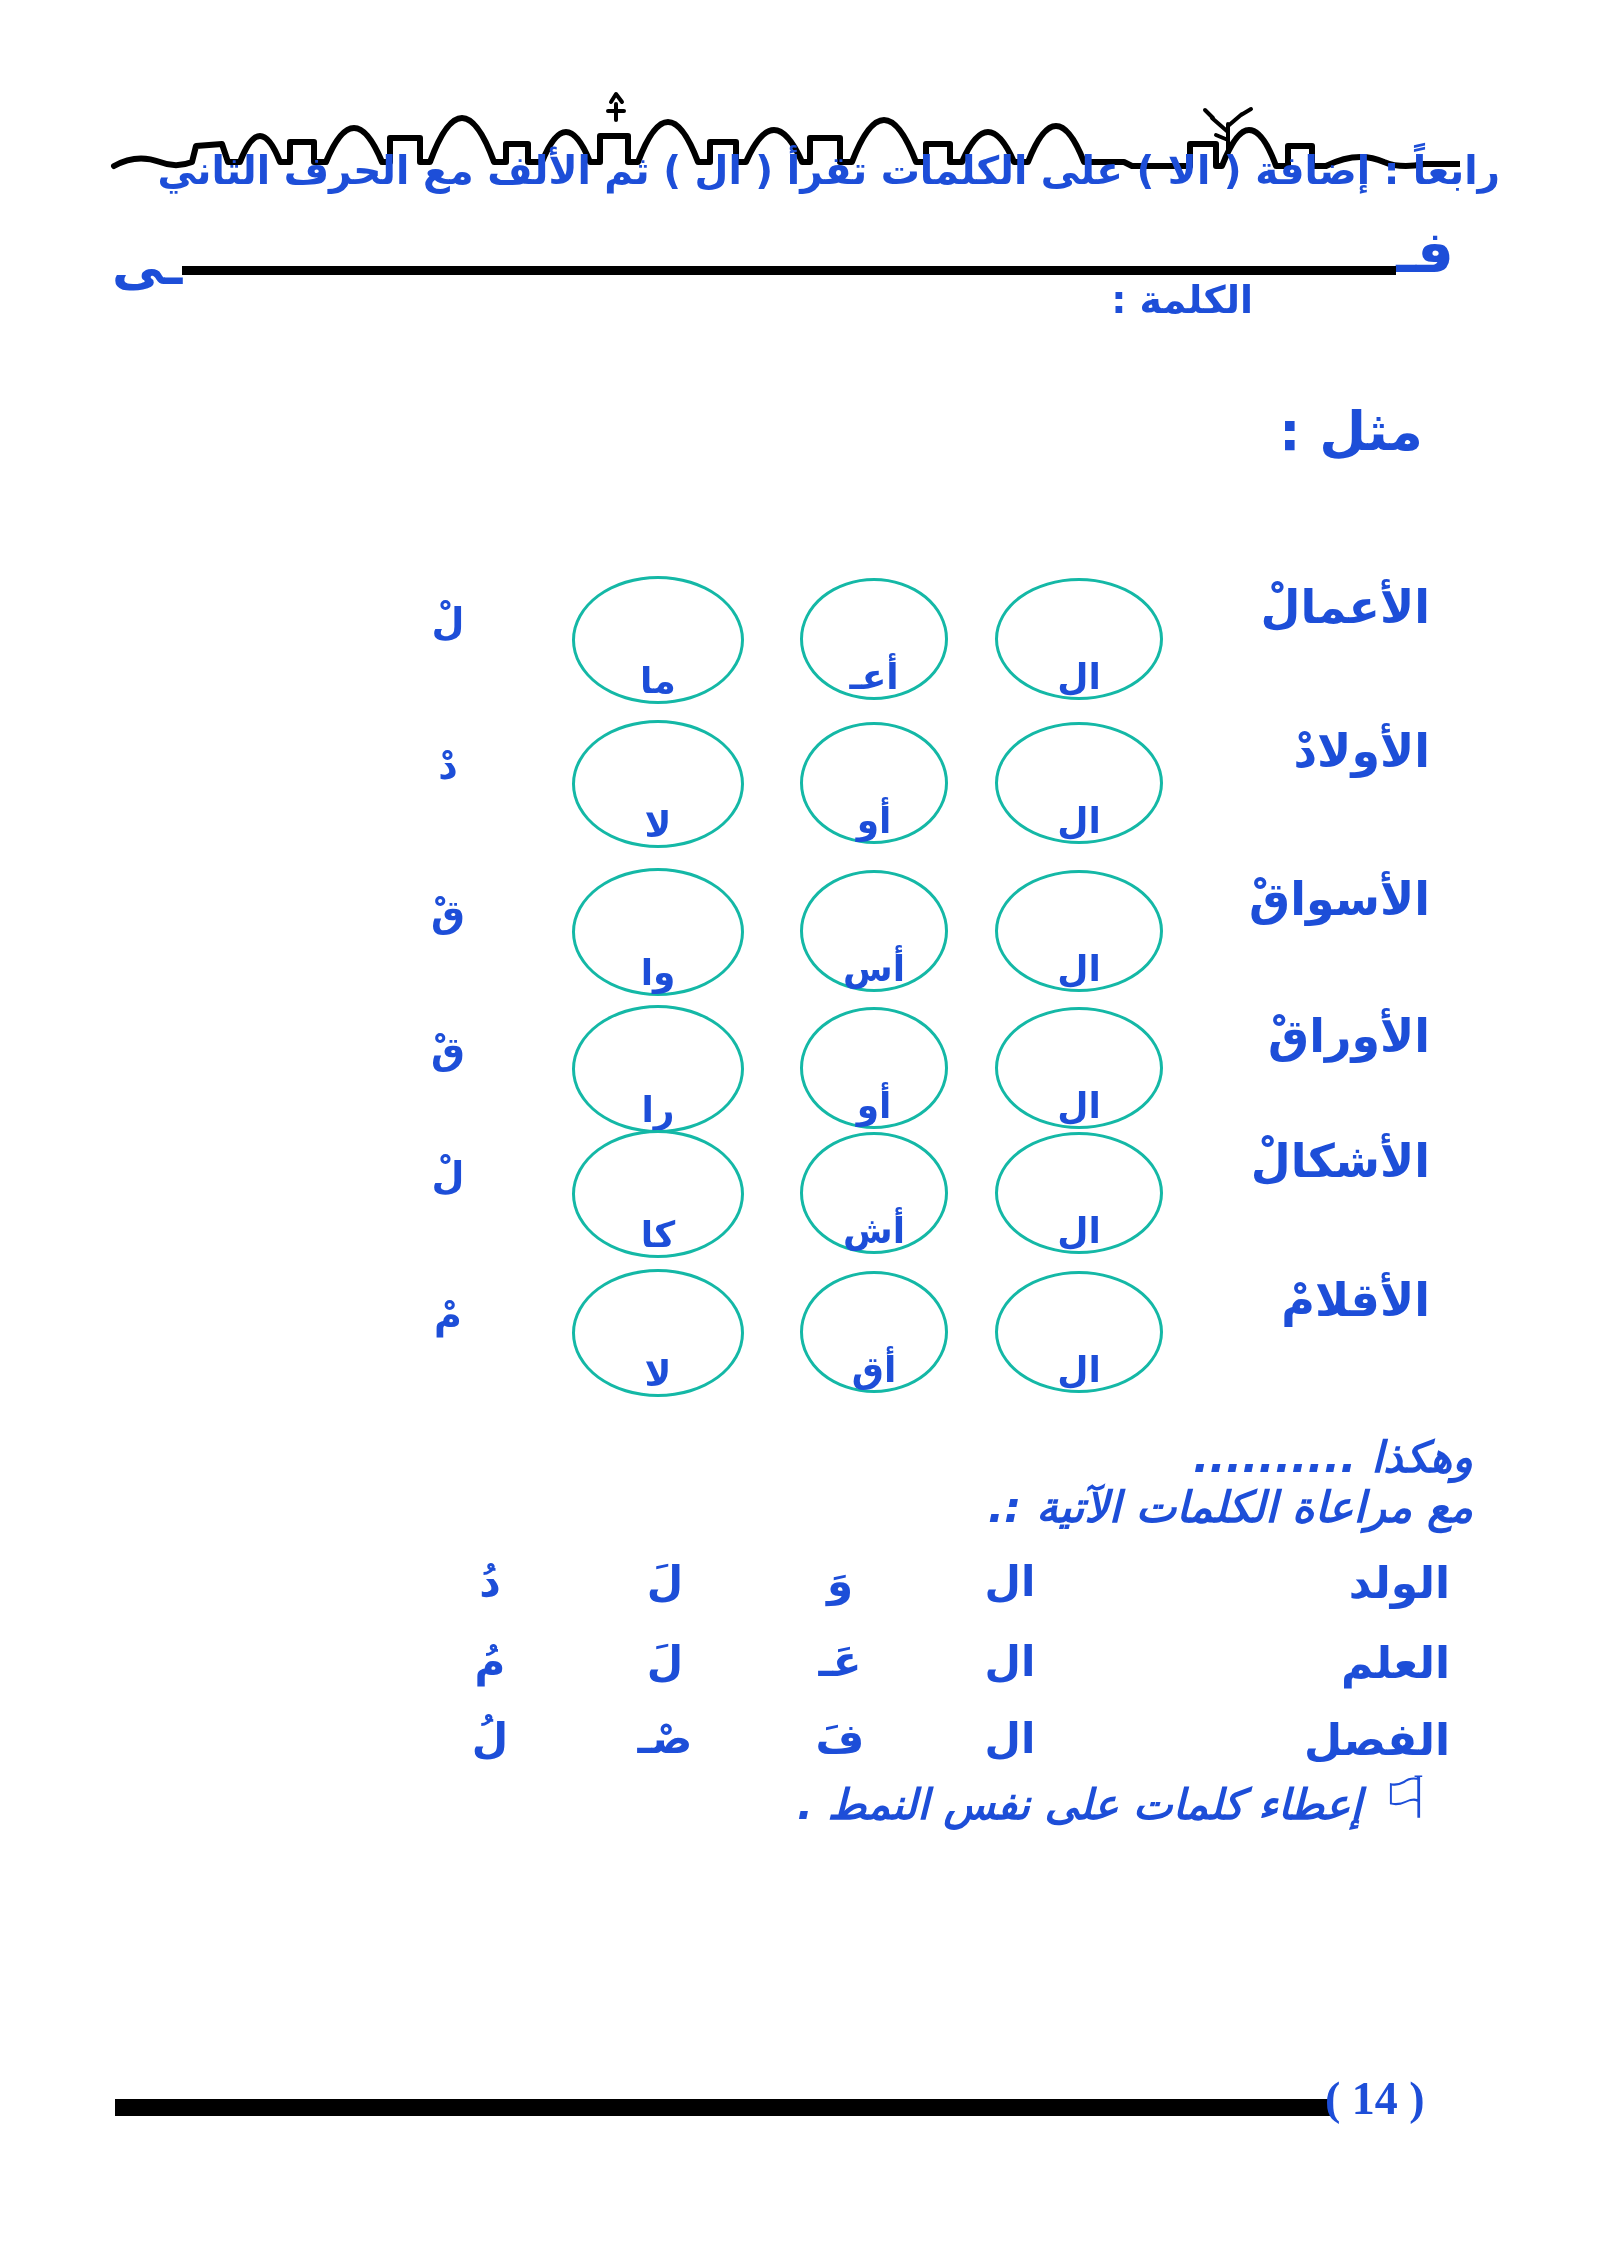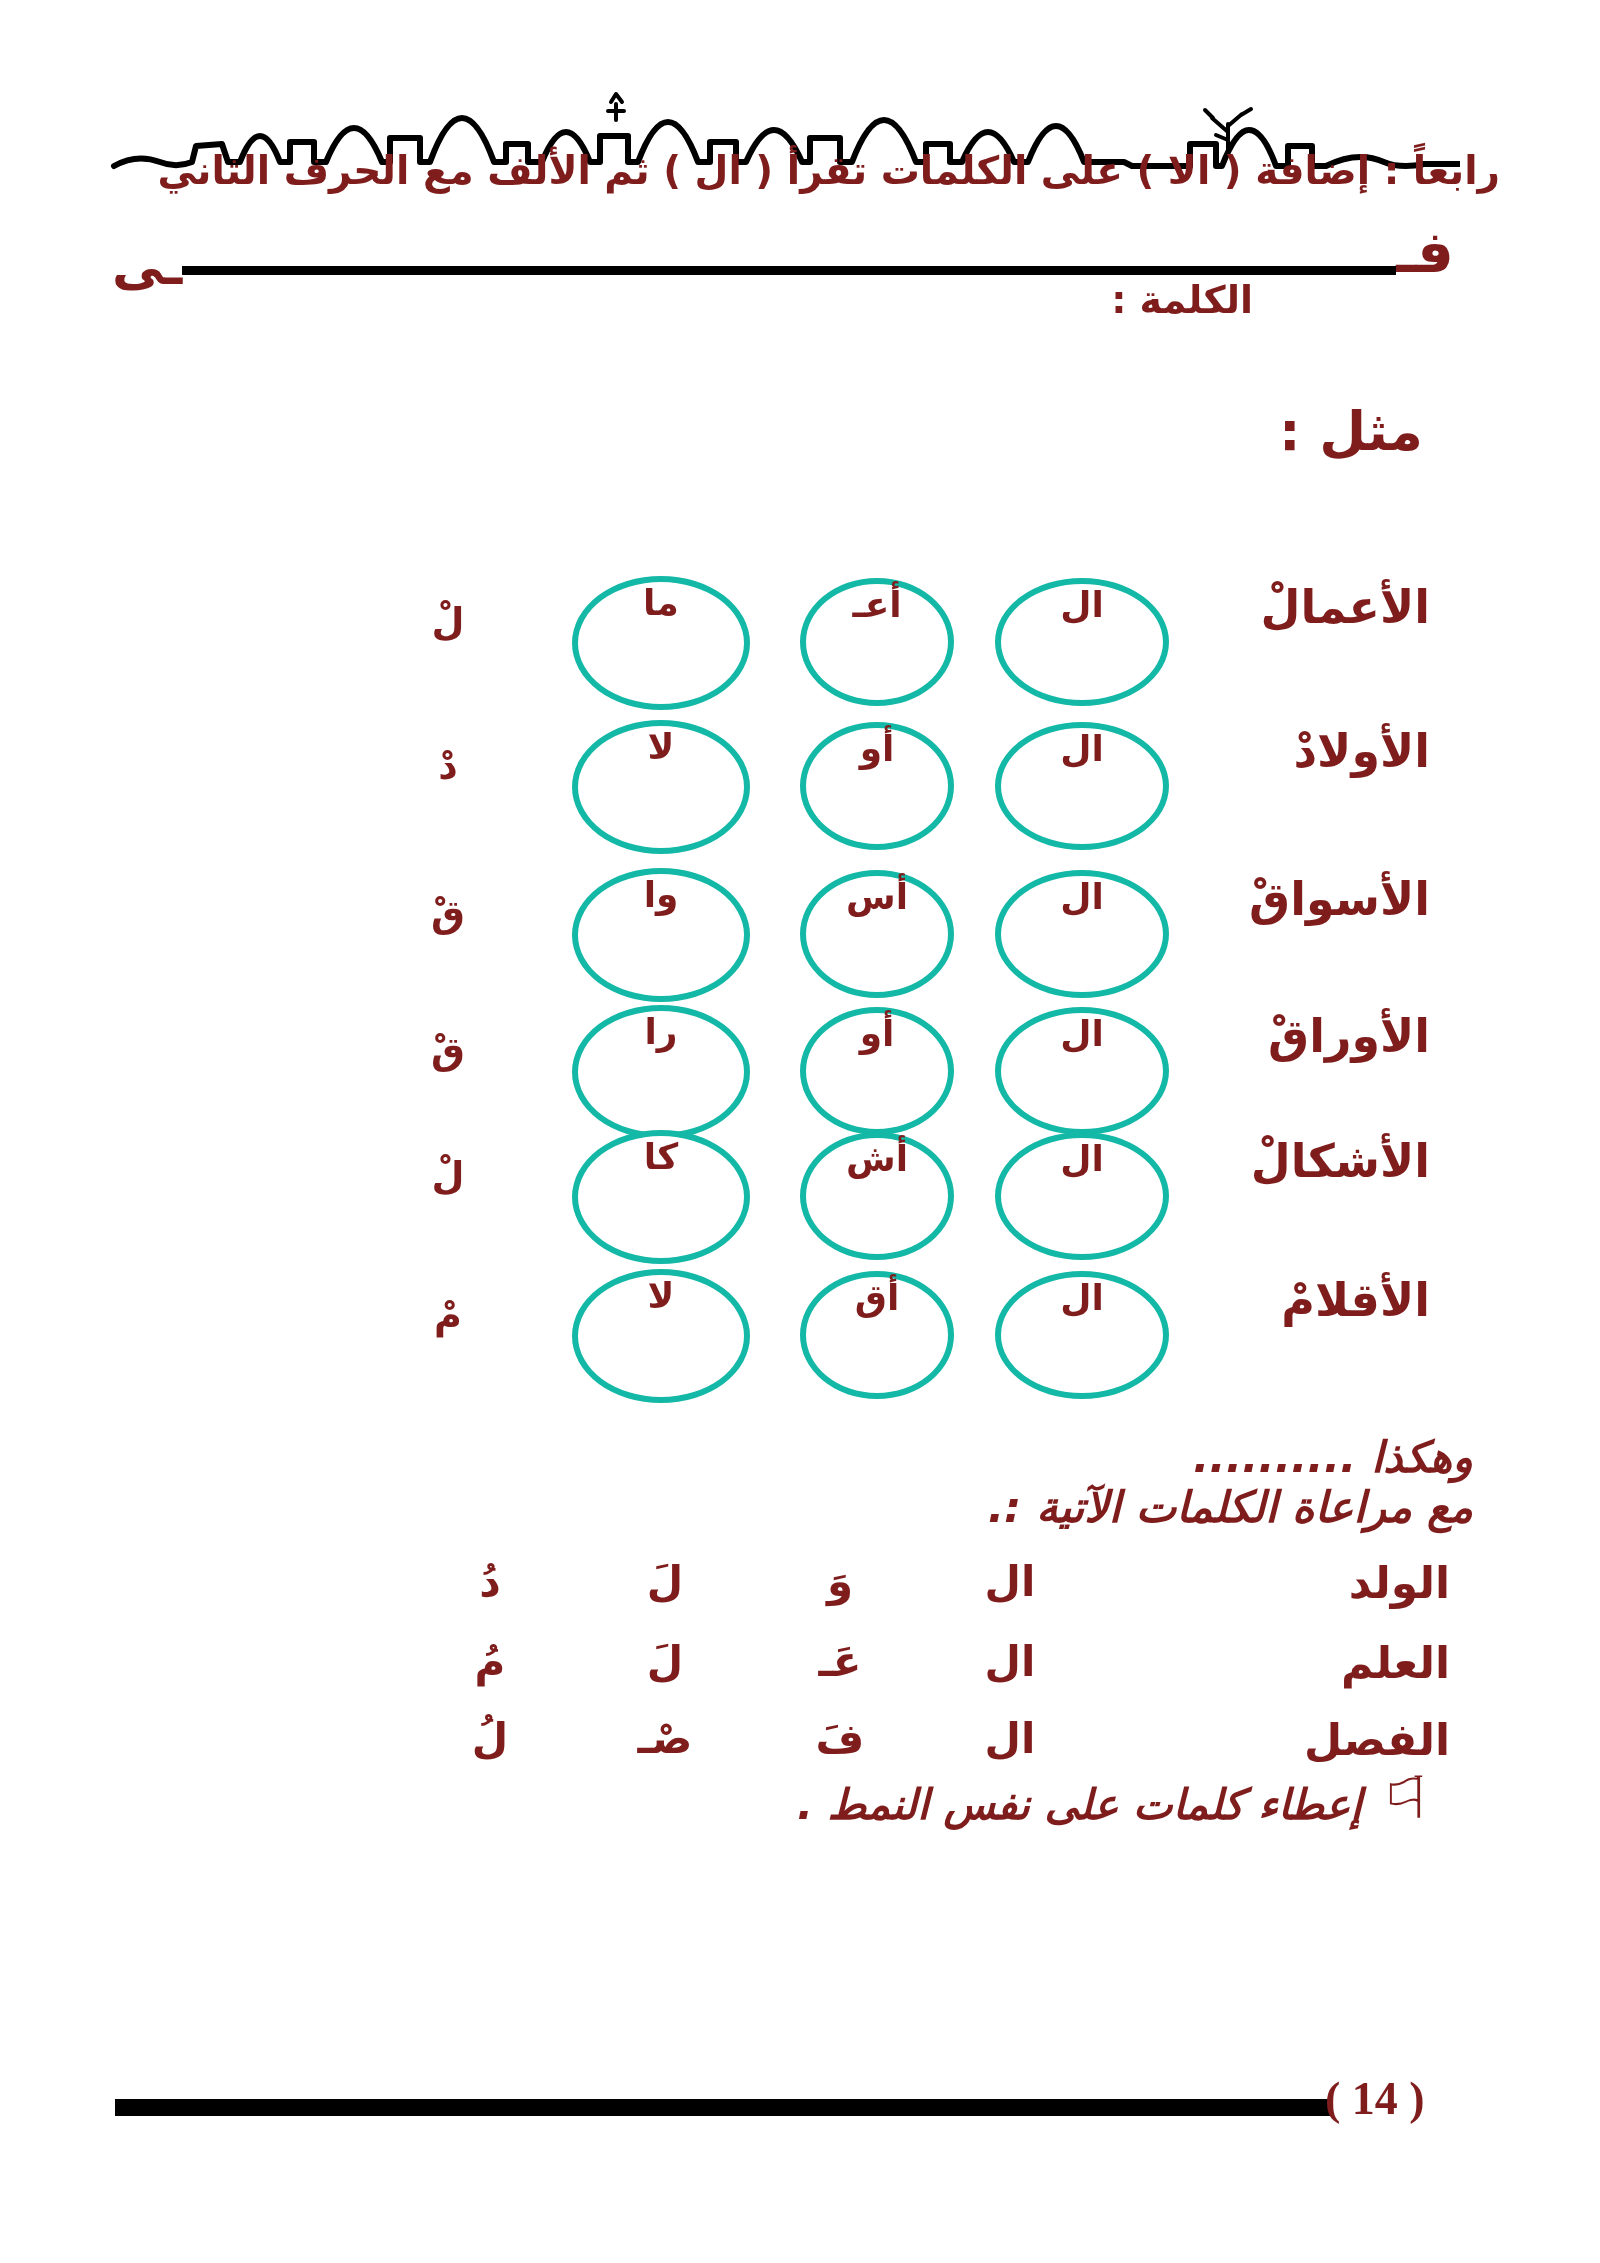--- a/index.html
+++ b/index.html
@@ -1,21 +1,21 @@
 <!DOCTYPE html>
 <html lang="ar" dir="rtl"><head>
 <meta charset="utf-8">
 <style>
   html,body{margin:0;padding:0;background:#888;}
   .page{
     position:relative;
     width:1600px;height:2263px;
     margin:0 auto;
     background:#ffffff;
-    color:#7f1d1d;
+    color:#1d4ed8;
     font-family:"DejaVu Sans",sans-serif;
     direction:rtl;
     overflow:hidden;
   }
   
   .skyline{position:absolute;left:110px;top:84px;width:1350px;height:108px;}
   
   .header-line{
     position:absolute;top:148px;right:100px;
     font-size:39px;font-weight:bold;white-space:nowrap;
@@ -26,22 +26,22 @@
   }
   .fi-line .fi-start{font-size:58px;font-weight:bold;line-height:60px;}
   .fi-line .fi-bar{flex:1;height:9px;background:#000;margin-top:44px;}
   .fi-line .fi-end{font-size:52px;font-weight:bold;line-height:60px;transform:translateY(14px);}
   .kalima{position:absolute;top:278px;right:347px;font-size:38px;font-weight:bold;white-space:nowrap;}
   .mithl{position:absolute;top:400px;right:177px;font-size:54px;font-weight:bold;white-space:nowrap;}
   
   .ex-row{position:absolute;left:0;width:1600px;height:126px;}
   .ex-word{position:absolute;right:170px;top:4px;font-size:46px;font-weight:bold;white-space:nowrap;}
   .bubble{
-    position:absolute;border:6px solid #14b8a6;border-radius:50%;
-    display:flex;align-items:flex-start;justify-content:center;
+    position:absolute;border:3px solid #14b8a6;border-radius:50%;
+    display:flex;align-items:flex-end;justify-content:center;
     font-size:36px;font-weight:bold;background:#fff;
   }
   .b1{left:995px;top:2px;width:162px;height:116px;}
   .b2{left:800px;top:2px;width:142px;height:116px;}
   .b3{left:572px;top:0px;width:166px;height:122px;}
   .ex-tail{position:absolute;left:418px;top:24px;width:60px;text-align:center;font-size:38px;font-weight:bold;}
   
   .wahakatha{position:absolute;top:1412px;right:127px;font-size:43px;font-weight:bold;font-style:italic;white-space:nowrap;margin-top:20px;}
   .muraah{position:absolute;top:1482px;right:127px;font-size:43px;font-weight:bold;font-style:italic;white-space:nowrap;}
   

